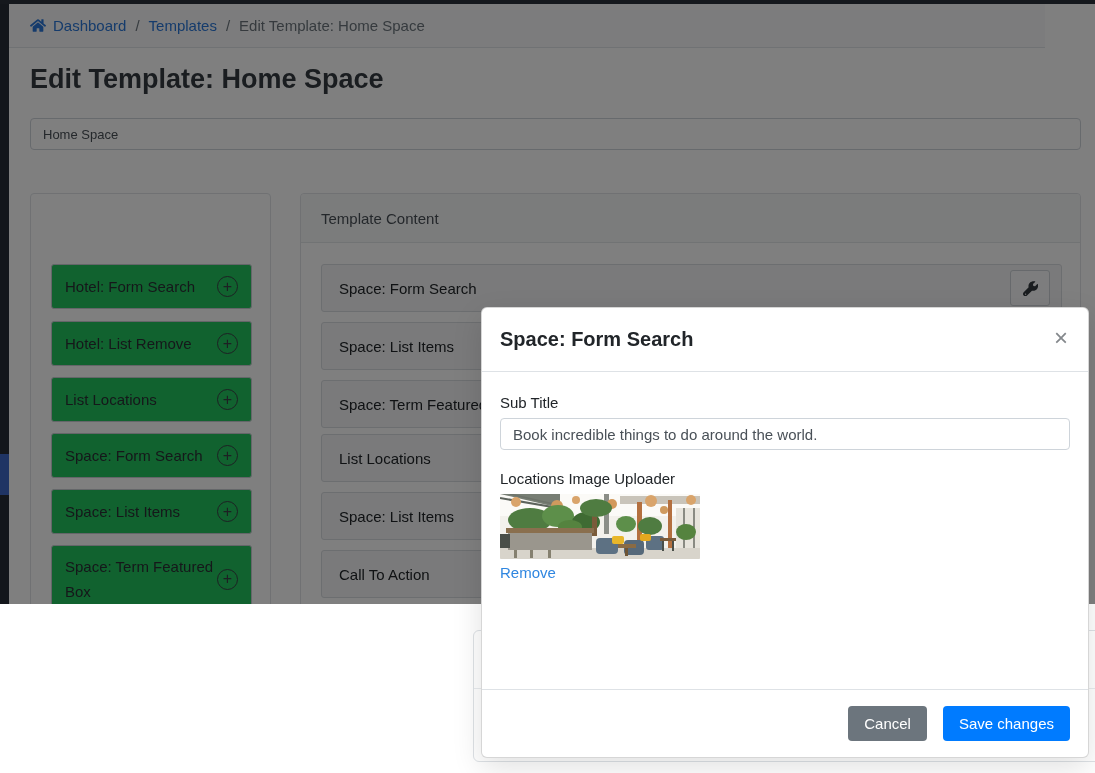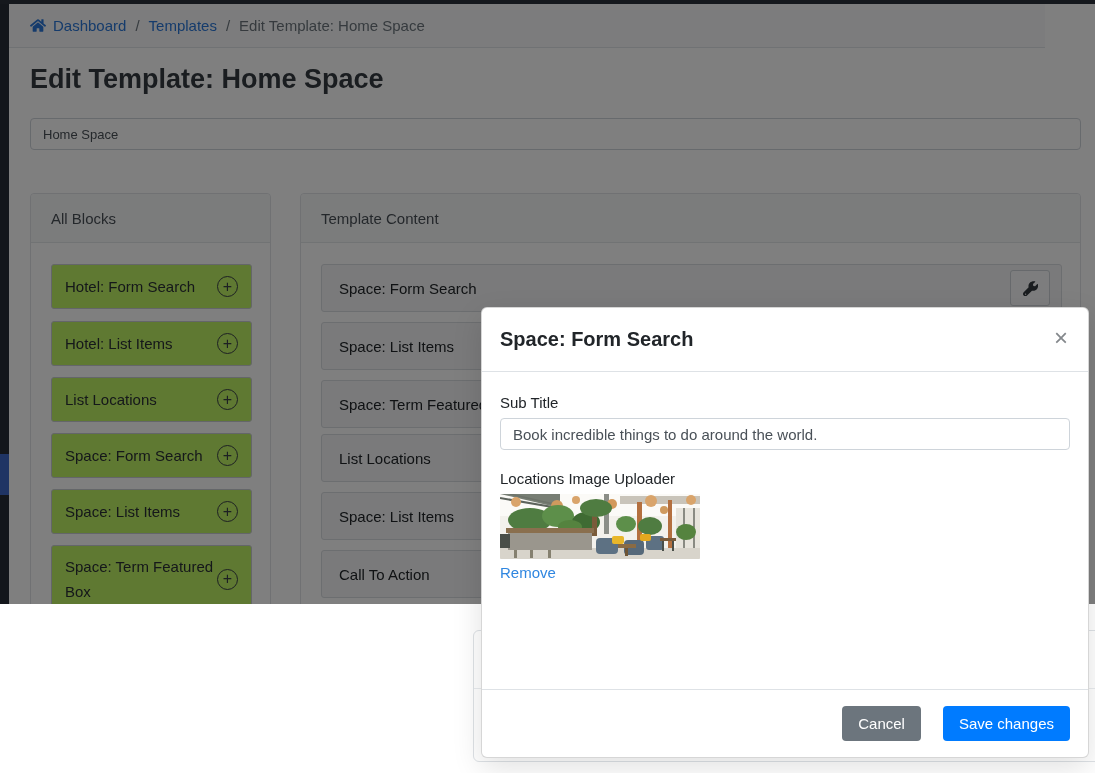--- a/index.html
+++ b/index.html
@@ -28,21 +28,21 @@
     color:#495057; padding:0 12px; font-family:"Liberation Sans", sans-serif; z-index:1; }
 
   .card { position:absolute; top:193px; background:#fff; border:1px solid #e0e3e7; border-radius:4px; z-index:1; }
   .card-header { height:49px; background:#f7f8f9; border-bottom:1px solid #e3e6e9;
     border-radius:4px 4px 0 0; display:flex; align-items:center; padding-left:20px;
     font-size:15px; color:#495057; }
   #all-blocks { left:30px; width:241px; height:500px; }
   #template-content { left:300px; width:781px; height:470px; }
 
   .blk-item { position:absolute; left:20px; width:201px; border:1px solid #c8cdd2; border-radius:3px;
-    background:#bef264; display:flex; align-items:center; justify-content:space-between;
+    background:#22c55e; display:flex; align-items:center; justify-content:space-between;
     padding:0 13px; font-size:15px; color:#2b3035; cursor:pointer; }
   .plus-ic { flex:0 0 auto; width:21px; height:21px; border:1.4px solid #3a4046; border-radius:50%;
     display:flex; align-items:center; justify-content:center; font-size:16px; line-height:1;
     color:#3a4046; font-weight:400; }
   .blk-label { line-height:1.7; }
 
   .tc-item { position:absolute; left:20px; width:741px; height:48px; background:#f4f5f6;
     border:1px solid #d9dce0; border-radius:3px; display:flex; align-items:center;
     padding:0 17px; font-size:15px; color:#212529; white-space:nowrap; cursor:grab; }
   .wrench-btn { position:absolute; right:11px; top:5px; width:40px; height:36px;
@@ -68,21 +68,21 @@
   .modal-close { position:absolute; right:20px; top:18px; font-size:24px; line-height:1;
     color:#84888c; background:none; border:none; cursor:pointer; font-family:"Liberation Sans", sans-serif; }
   .modal-body { padding:22px 18px 0 18px; }
   .form-group { margin-bottom:20px; }
   .form-label { display:block; font-size:15px; color:#212529; margin-bottom:7px; }
   .form-control { display:block; width:100%; height:32px; border:1px solid #ced4da; border-radius:4px;
     font-size:15px; color:#495057; padding:0 12px; background:#fff; font-family:"Liberation Sans", sans-serif; }
   .upload-thumb { display:block; width:200px; height:65px; margin-top:1px; border-radius:1px; overflow:hidden; }
   .remove-link { display:inline-block; margin-top:5px; font-size:15px; color:#2f86e0; text-decoration:none; cursor:pointer; }
   .modal-footer { position:absolute; left:0; right:0; bottom:0; height:68px; border-top:1px solid #dee2e6;
-    display:flex; align-items:center; justify-content:flex-end; gap:22px; padding-right:18px; }
+    display:flex; align-items:center; justify-content:flex-end; gap:16px; padding-right:18px; }
   .btn { border:none; border-radius:4px; font-size:15px; color:#fff; padding:0 16px; height:35px;
     cursor:pointer; font-family:"Liberation Sans", sans-serif; }
   .btn-secondary { background:#6c757d; }
   .btn-primary { background:#007bff; }
 </style>
 </head>
 <body>
 
 <div id="stage">
 
@@ -102,27 +102,26 @@
     <a class="crumb-link">Templates</a>
     <span class="sep">/</span>
     <span class="current">Edit Template: Home Space</span>
   </div>
 
   <h1 class="page-title">Edit Template: Home Space</h1>
 
   <input class="name-input" type="text" value="Home Space" style="">
 
   <div class="card" id="all-blocks">
-    <div class="card-header">All Blocks</div>
     <div class="blk-item" style="top:70px;height:45px;">
       <span class="blk-label">Hotel: Form Search</span>
       <span class="plus-ic">+</span>
     </div>
     <div class="blk-item" style="top:127px;height:45px;">
-      <span class="blk-label">Hotel: List Items</span>
+      <span class="blk-label">Hotel: List Remove</span>
       <span class="plus-ic">+</span>
     </div>
     <div class="blk-item" style="top:183px;height:45px;">
       <span class="blk-label">List Locations</span>
       <span class="plus-ic">+</span>
     </div>
     <div class="blk-item" style="top:239px;height:45px;">
       <span class="blk-label">Space: Form Search</span>
       <span class="plus-ic">+</span>
     </div>

